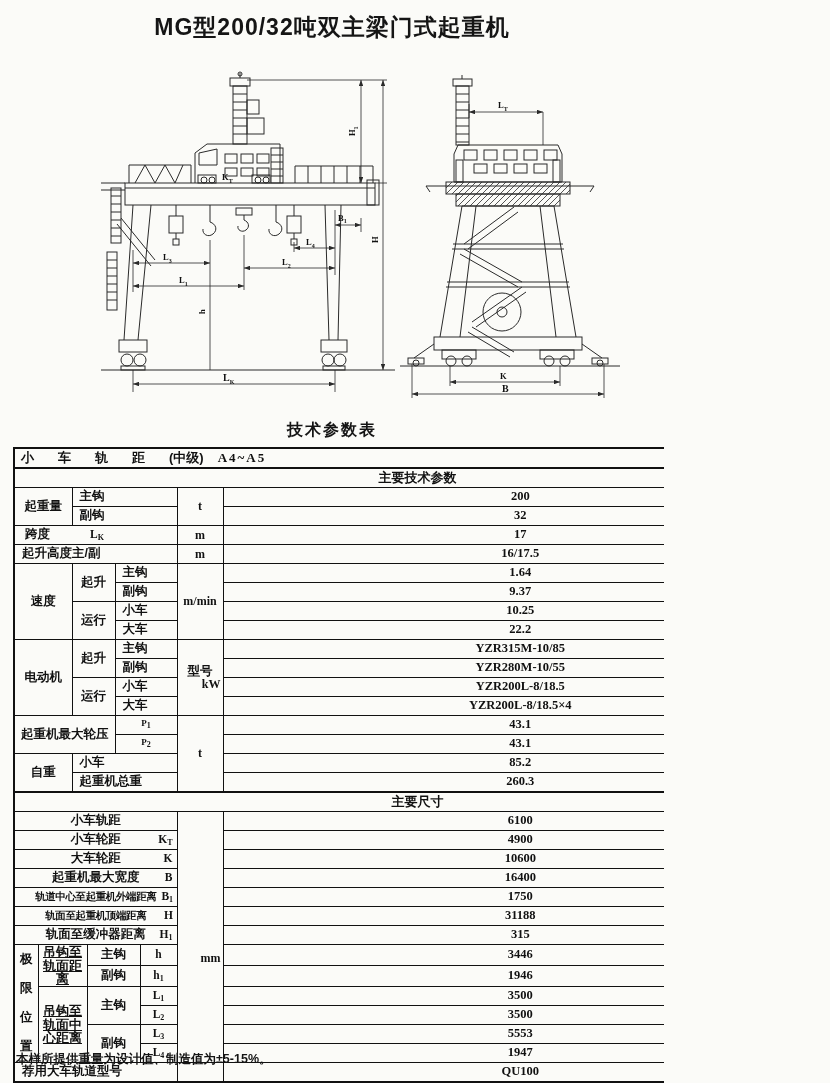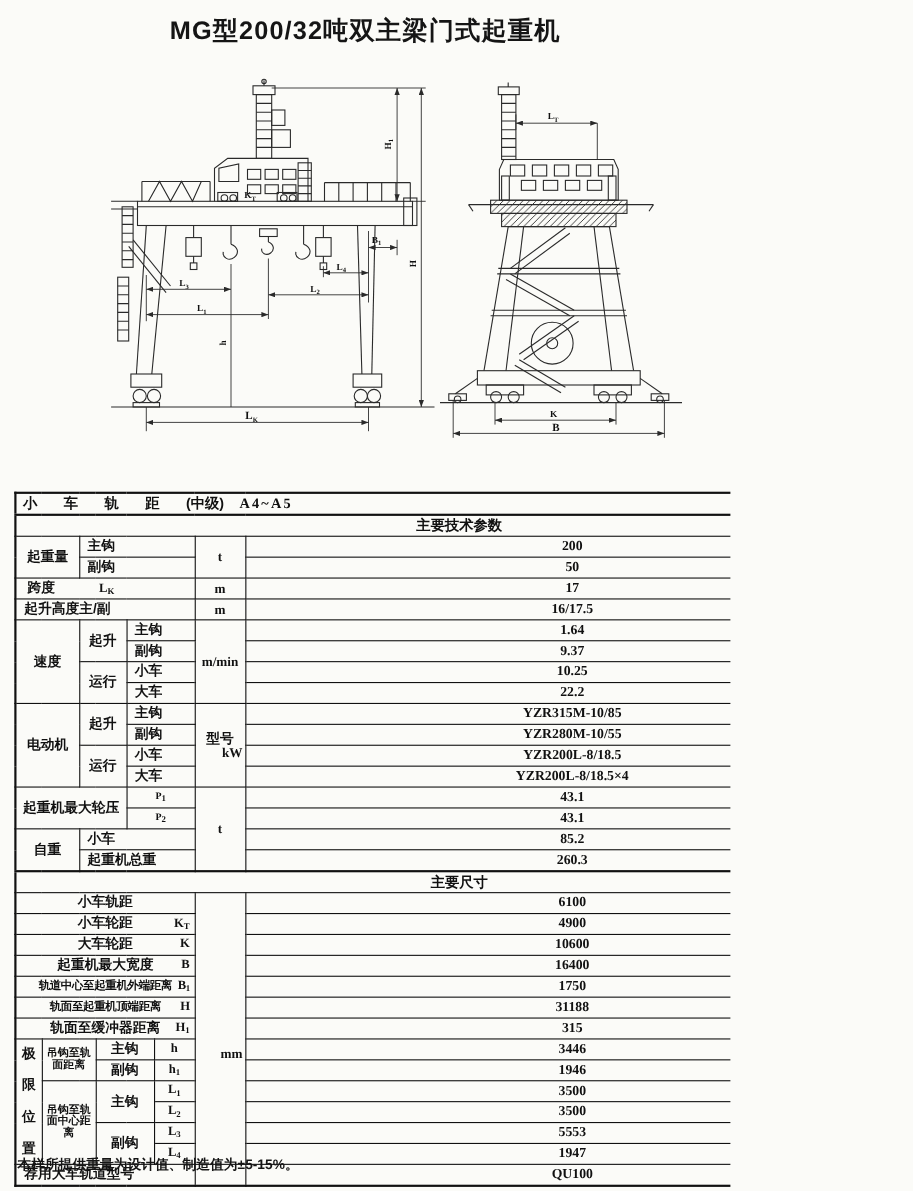--- a/index.html
+++ b/index.html
@@ -41,21 +41,21 @@
   .duty .spread{letter-spacing:24px;}
   .duty .aval{margin-left:14px;font-family:"Liberation Serif",serif;letter-spacing:2px;}
   .v{font-family:"Liberation Serif","DejaVu Sans",serif;font-size:12.5px;}
   .u{font-family:"Liberation Serif","DejaVu Sans",serif;font-size:12px;text-align:right;}
   .sym{font-family:"Liberation Serif","DejaVu Sans",serif;font-size:11.5px;}
   sub{font-size:8px;vertical-align:-2px;}
   .psym{font-size:9px !important;}
   .fs10{font-size:10.5px;letter-spacing:-0.4px;}
   .dimlab{position:relative;}
   .dimlab .dsym{position:absolute;right:4px;top:50%;transform:translateY(-50%);}
-  .wrap{font-size:10px;word-break:break-all;line-height:1.15;padding:0 3px;}
+  .wrap{font-size:13px;word-break:break-all;line-height:1.15;padding:0 3px;text-decoration:underline;}
   .vstack{display:flex;flex-direction:column;justify-content:space-between;height:100px;padding:2px 0;}
   .mmcell{vertical-align:top !important;}
   .mm{margin-top:140px;}
   .spanrow{text-align:left !important;padding-left:10px !important;}
   .spanrow .sym{margin-left:40px;}
   .footnote{
     position:absolute;top:1051px;left:16px;font-size:12.5px;font-weight:700;
   }
 </style>
 </head>
@@ -277,20 +277,21 @@
       <line x1="52" y1="308" x2="162" y2="308" marker-start="url(#arr2)" marker-end="url(#arr2)"></line>
       <line x1="14" y1="290" x2="14" y2="324"></line>
         <line x1="206" y1="290" x2="206" y2="324"></line>
       <line x1="14" y1="320" x2="206" y2="320" marker-start="url(#arr2)" marker-end="url(#arr2)"></line>
     </g>
     <text x="100" y="34"><tspan>L</tspan><tspan class="ss" dy="2.5">T</tspan></text>
     <text x="102" y="305"><tspan>K</tspan></text>
     <text class="big" x="104" y="318"><tspan>B</tspan></text>
   </svg>
 
+  <div class="tbl-title">技术参数表</div>
 
   <table class="spec">
     <colgroup>
       <col style="width:24px">
         <col style="width:34px">
         <col style="width:15px">
         <col style="width:28px">
       <col style="width:25px">
         <col style="width:37px">
         <col style="width:46px">
@@ -306,21 +307,21 @@
         <td colspan="8" class="sec">主要技术参数</td>
       </tr>
       <tr>
         <td colspan="2" rowspan="2">起重量</td>
         <td colspan="4" class="l">主钩</td>
         <td rowspan="2" class="u">t</td>
         <td class="v">200</td>
       </tr>
       <tr>
         <td colspan="4" class="l">副钩</td>
-        <td class="v">50</td>
+        <td class="v">32</td>
       </tr>
       <tr>
         <td colspan="6" class="spanrow">
           <span>跨度</span><span class="sym"><span>L</span><sub>K</sub></span>
         </td>
         <td class="u">m</td>
         <td class="v">17</td>
       </tr>
       <tr>
         <td colspan="6" class="l">起升高度主/副</td>

